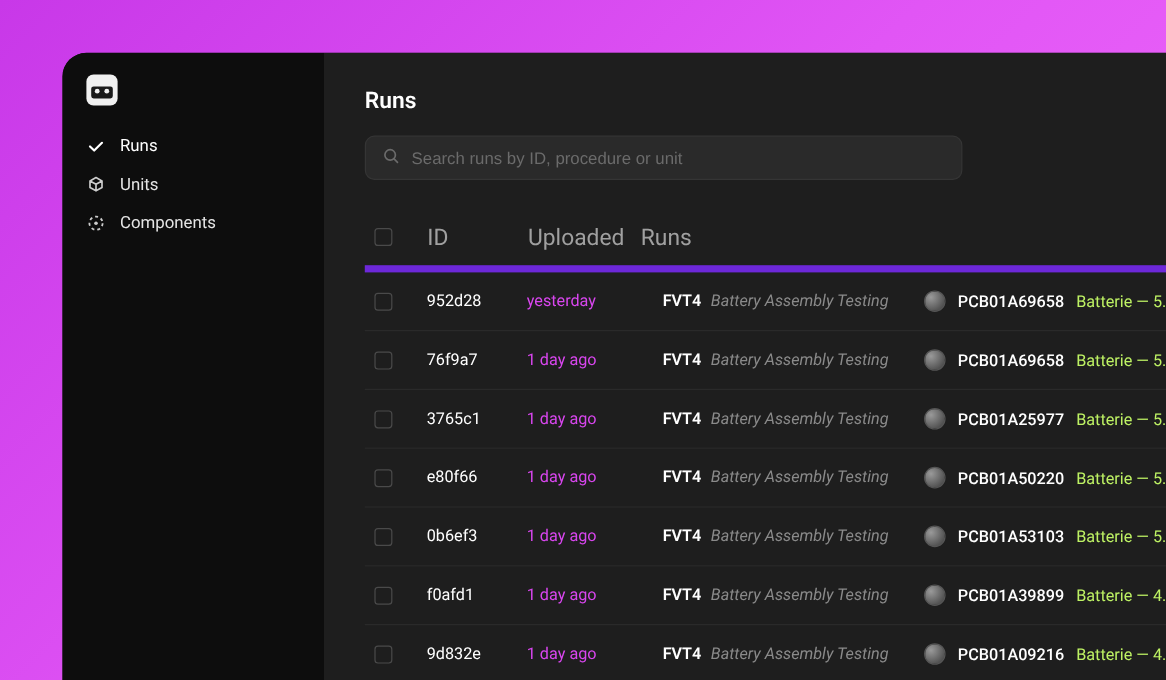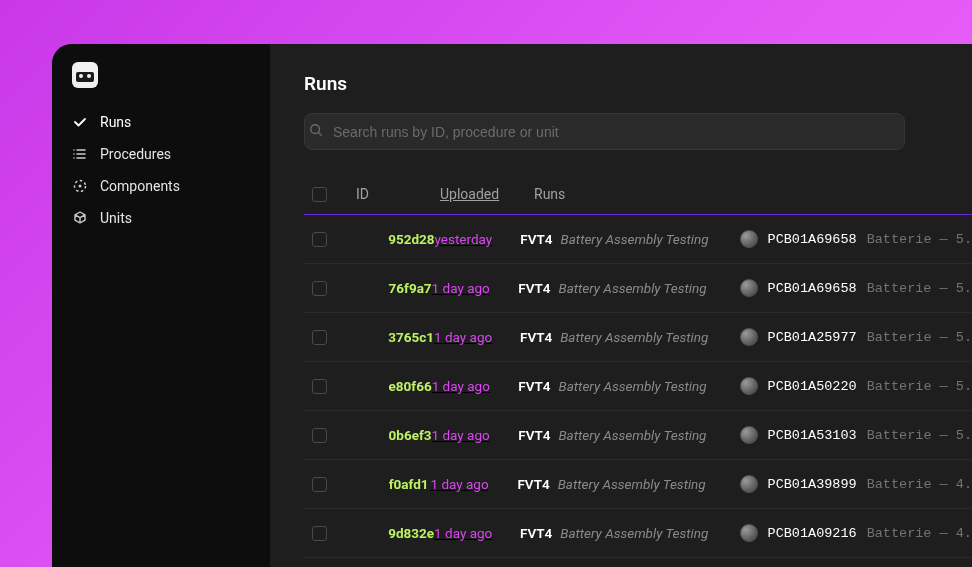--- a/index.html
+++ b/index.html
@@ -84,122 +84,114 @@
     padding: 28px 0 0 34px;
     overflow: hidden;
   }
   .page-title {
     color: #ffffff;
     font-size: 19px;
     font-weight: 600;
     margin-bottom: 18px;
   }
   .search-box {
-    width: 601px;
+    width: 498px;
     background: #2a2a2a;
     border: 1px solid #353535;
     border-radius: 8px;
-    padding: 8px 4px;
+    padding: 8px 14px;
     display: flex;
     align-items: center;
     gap: 10px;
     margin-bottom: 28px;
   }
   .search-box input {
     background: transparent;
     border: none;
     outline: none;
     color: #ccc;
     font-size: 14px;
     flex: 1;
   }
   .search-box input::placeholder { color: #6b6b6b; }
   .table { width: 100%; }
   .thead {
     display: flex;
     align-items: center;
     padding: 8px 0 12px 0;
-    border-bottom: 1px solid #6d28d9;
+    border-bottom: 6px solid #6d28d9;
     color: #a0a0a0;
-    font-size: 14px;
+    font-size: 19px;
   }
   .col-check { width: 52px; padding-left: 8px; }
   .col-id { width: 84px; }
-  .col-uploaded { width: 94px; text-decoration: underline; }
+  .col-uploaded { width: 94px; }
   .col-procedure { width: 240px; }
   .col-unit { flex: 1; }
   .row {
     display: flex;
     align-items: center;
     padding: 15px 0;
     border-bottom: 1px solid #2a2a2a;
     font-size: 13.5px;
   }
   .checkbox {
     width: 15px;
     height: 15px;
     border: 1.5px solid #4a4a4a;
     border-radius: 3px;
     background: #1e1e1e;
   }
-  .id-val { color: #bef264; font-weight: 700; margin-left: 36px; }
+  .id-val { color: #ffffff; font-weight: 400; }
   .uploaded-val { color: #d946ef; }
   .proc-cell { display: flex; gap: 8px; align-items: baseline; }
-  .proc-code { color: #ffffff; font-weight: 600; }
+  .proc-code { color: #ffffff; font-weight: 600; margin-left: 20px; }
   .proc-name { color: #8a8a8a; font-style: italic; }
-  .unit-cell { display: flex; align-items: center; gap: 10px; font-family: Liberation Mono, monospace; }
+  .unit-cell { display: flex; align-items: flex-end; gap: 10px; }
   .unit-icon {
     width: 18px;
     height: 18px;
     border-radius: 50%;
     background: radial-gradient(circle at 30% 30%, #9a9a9a, #3a3a3a);
     border: 1px solid #555;
     flex-shrink: 0;
   }
   .unit-code { color: #ffffff; font-weight: 500; }
-  .unit-desc { color: #737373; white-space: nowrap; }
+  .unit-desc { color: #bef264; white-space: nowrap; }
 </style>
 </head>
 <body>
 
 <div class="app-window">
   <aside class="sidebar">
     <div class="logo"></div>
     <div class="nav-item active">
       <span class="nav-icon">
         <svg width="16" height="16" viewBox="0 0 16 16" fill="none">
             <path d="M3 8l3.5 3.5L13 5" stroke="#fff" stroke-width="1.8" stroke-linecap="round" stroke-linejoin="round"></path>
           </svg>
       </span>
       <span>Runs</span>
     </div>
     <div class="nav-item">
       <span class="nav-icon">
         <svg width="16" height="16" viewBox="0 0 16 16" fill="none">
-            <path d="M5 4h8M5 8h8M5 12h8M2 4h.01M2 8h.01M2 12h.01" stroke="#ccc" stroke-width="1.6" stroke-linecap="round"></path>
+            <path d="M8 2l5 2.8v5.4L8 13 3 10.2V4.8L8 2zM3 4.8l5 2.8 5-2.8M8 7.6V13" stroke="#ccc" stroke-width="1.4" stroke-linejoin="round"></path>
           </svg>
       </span>
-      <span>Procedures</span>
+      <span>Units</span>
     </div>
     <div class="nav-item">
       <span class="nav-icon">
         <svg width="16" height="16" viewBox="0 0 16 16" fill="none">
             <circle cx="8" cy="8" r="5.5" stroke="#ccc" stroke-width="1.5" stroke-dasharray="2.5 2.5"></circle>
             <circle cx="8" cy="8" r="1.5" fill="#ccc"></circle>
           </svg>
       </span>
       <span>Components</span>
-    </div>
-    <div class="nav-item">
-      <span class="nav-icon">
-        <svg width="16" height="16" viewBox="0 0 16 16" fill="none">
-            <path d="M8 2l5 2.8v5.4L8 13 3 10.2V4.8L8 2zM3 4.8l5 2.8 5-2.8M8 7.6V13" stroke="#ccc" stroke-width="1.4" stroke-linejoin="round"></path>
-          </svg>
-      </span>
-      <span>Units</span>
     </div>
   </aside>
 
   <main class="main">
     <h1 class="page-title">Runs</h1>
     <div class="search-box">
       <span>
         <svg width="14" height="14" viewBox="0 0 16 16" fill="none">
             <circle cx="7" cy="7" r="5" stroke="#6b6b6b" stroke-width="1.6"></circle>
             <path d="M11 11l3 3" stroke="#6b6b6b" stroke-width="1.6" stroke-linecap="round"></path>

